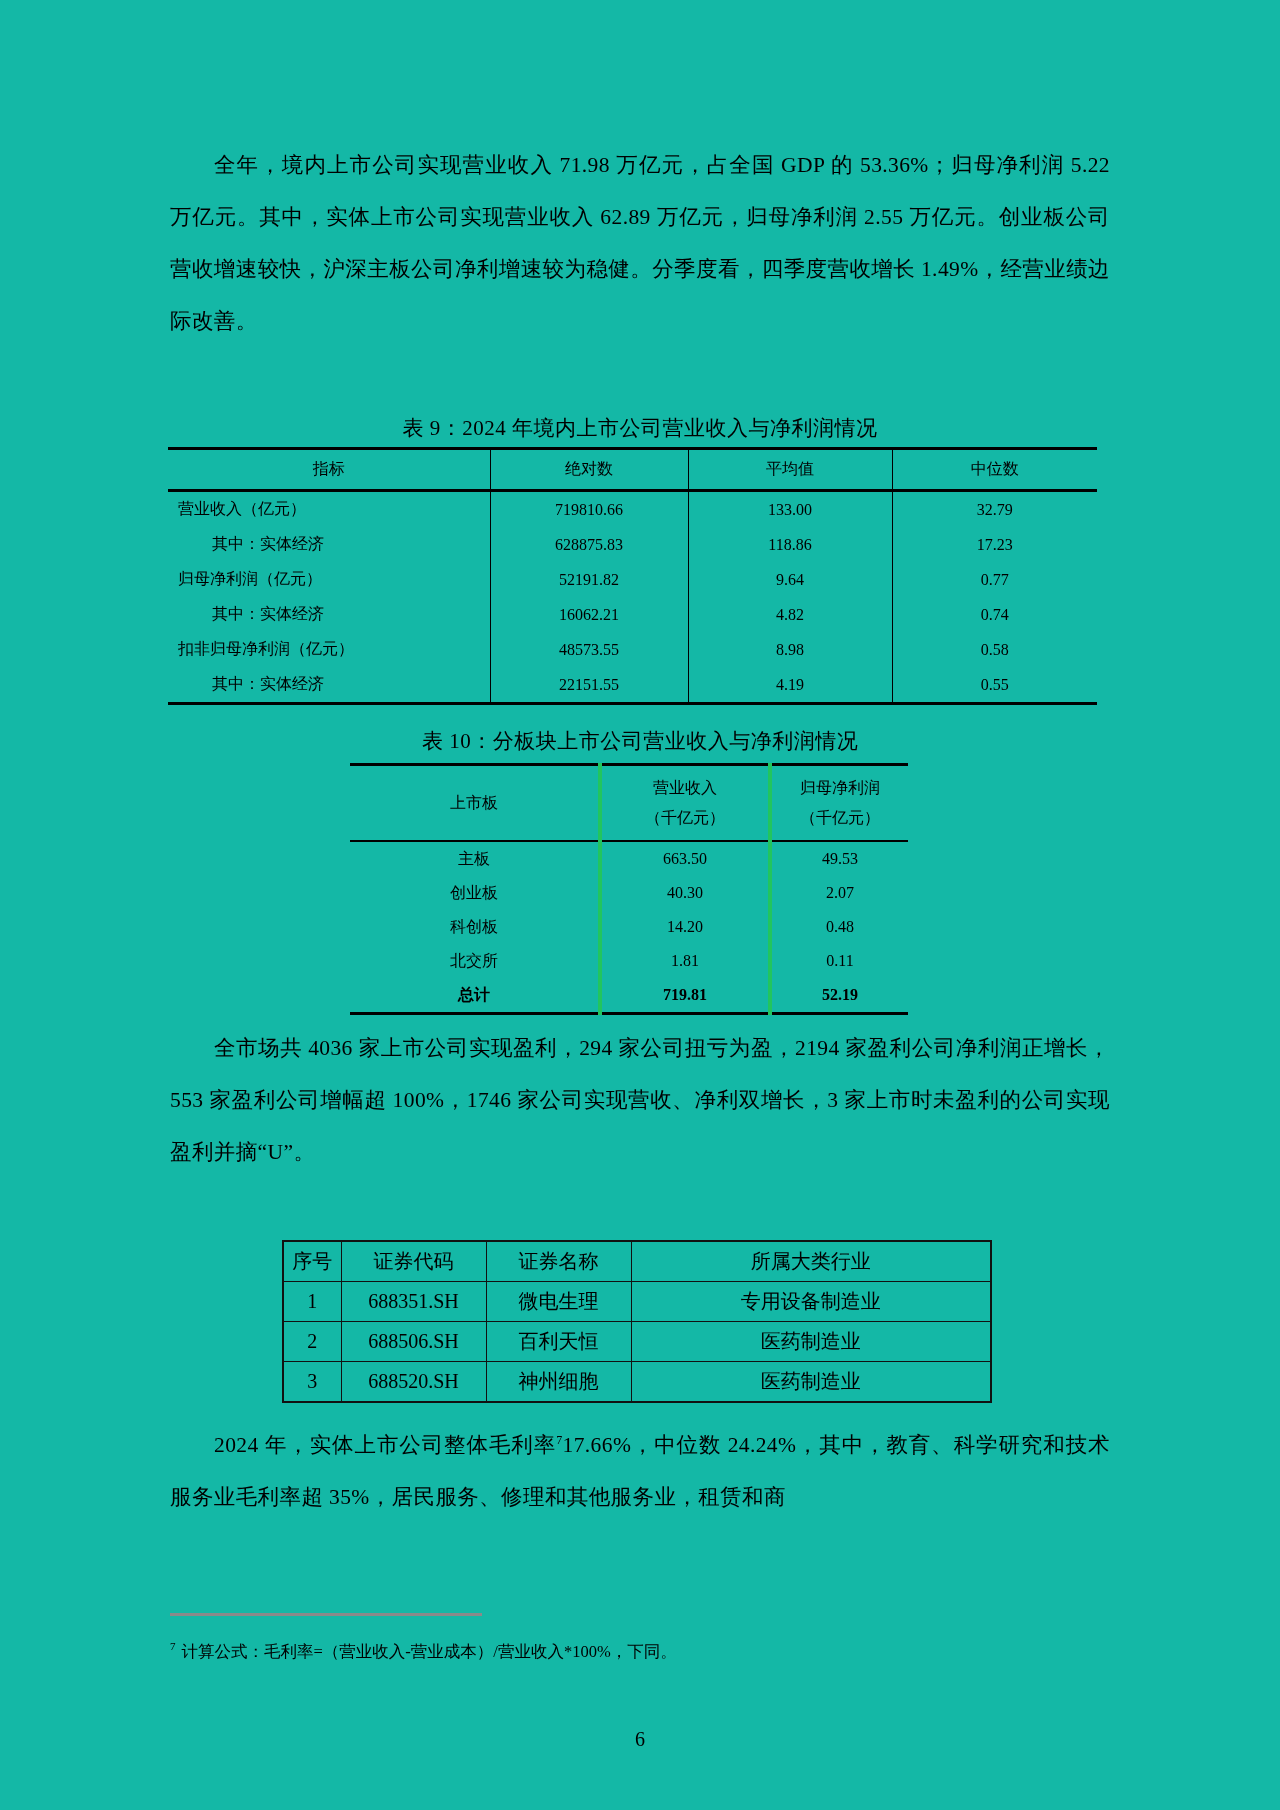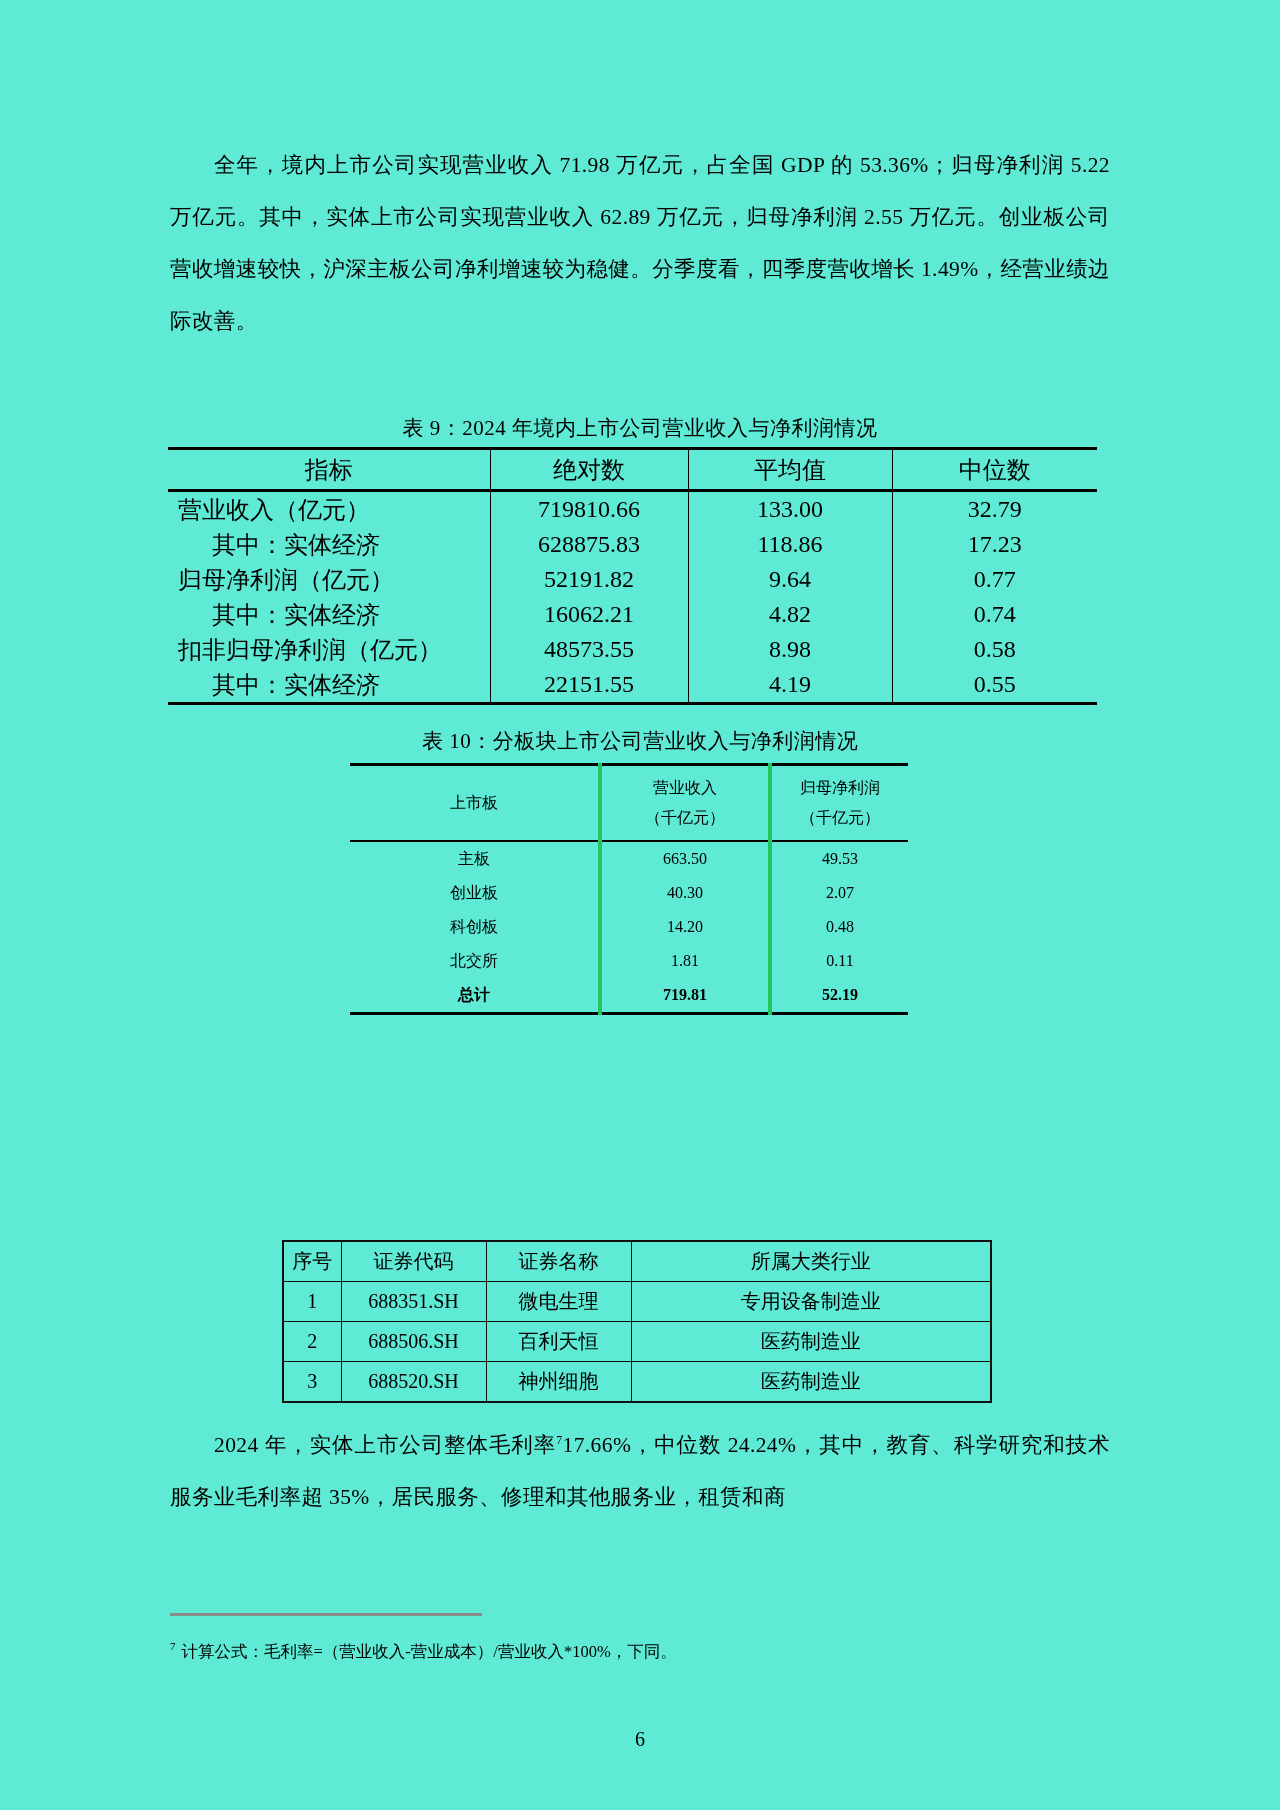--- a/index.html
+++ b/index.html
@@ -1,19 +1,19 @@
 <!DOCTYPE html>
 <html><head>
 <meta charset="utf-8">
 <style>
   html,body { margin:0; padding:0; background:#ffffff; }
   .page {
     position:relative;
     width:1280px; height:1810px;
-    background:#5eead4;
+    background:#14b8a6;
     font-family:"Liberation Serif","DejaVu Serif",serif;
     color:#000;
     overflow:hidden;
   }
   .body-text {
     position:absolute;
     left:170px; width:940px;
     font-size:21.5px;
     line-height:52px;
     text-align:justify;
@@ -30,21 +30,21 @@
     letter-spacing:0.5px;
   }
   sup.fnref { font-size:12px; vertical-align:super; line-height:0; }
 
   
   table { border-collapse:collapse; table-layout:fixed; }
   .t9 {
     position:absolute; left:168px; top:447px;
     width:929px;
     border-top:3px solid #000; border-bottom:3px solid #000;
-    font-size:24px;
+    font-size:16px;
   }
   .t9 col.c1{width:322px}.t9 col.c2{width:198px}.t9 col.c3{width:204px}.t9 col.c4{width:205px}
   .t9 th { font-weight:normal; height:37px; border-bottom:3px solid #000; text-align:center; }
   .t9 td { height:33px; text-align:center; }
   .t9 td.lbl { text-align:left; padding-left:10px; }
   .t9 tr.sub td.lbl { padding-left:44px; }
   .t9 th + th, .t9 td + td { border-left:1px solid #000; }
 
   
   .t10 {
@@ -189,20 +189,21 @@
       <td>0.11</td>
     </tr>
     <tr class="total">
       <td>总计</td>
       <td>719.81</td>
       <td>52.19</td>
     </tr>
   </tbody>
     </table>
 
+  <div class="body-text indent2" style="top:1022px;">全市场共 4036 家上市公司实现盈利，294 家公司扭亏为盈，2194 家盈利公司净利润正增长，553 家盈利公司增幅超 100%，1746 家公司实现营收、净利双增长，3 家上市时未盈利的公司实现盈利并摘“U”。</div>
 
 
   <table class="t11">
     <colgroup>
         <col class="c1">
         <col class="c2">
         <col class="c3">
         <col class="c4">
       </colgroup>
     <tbody>

